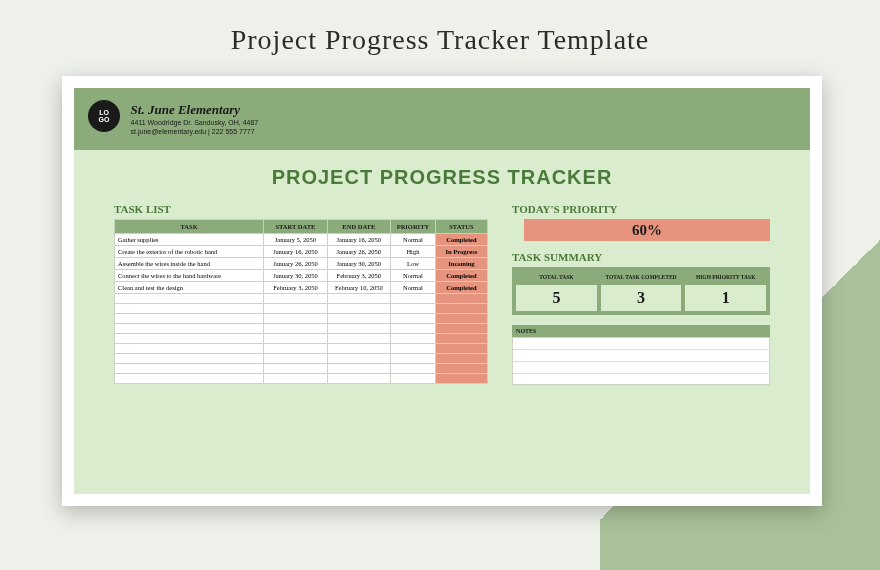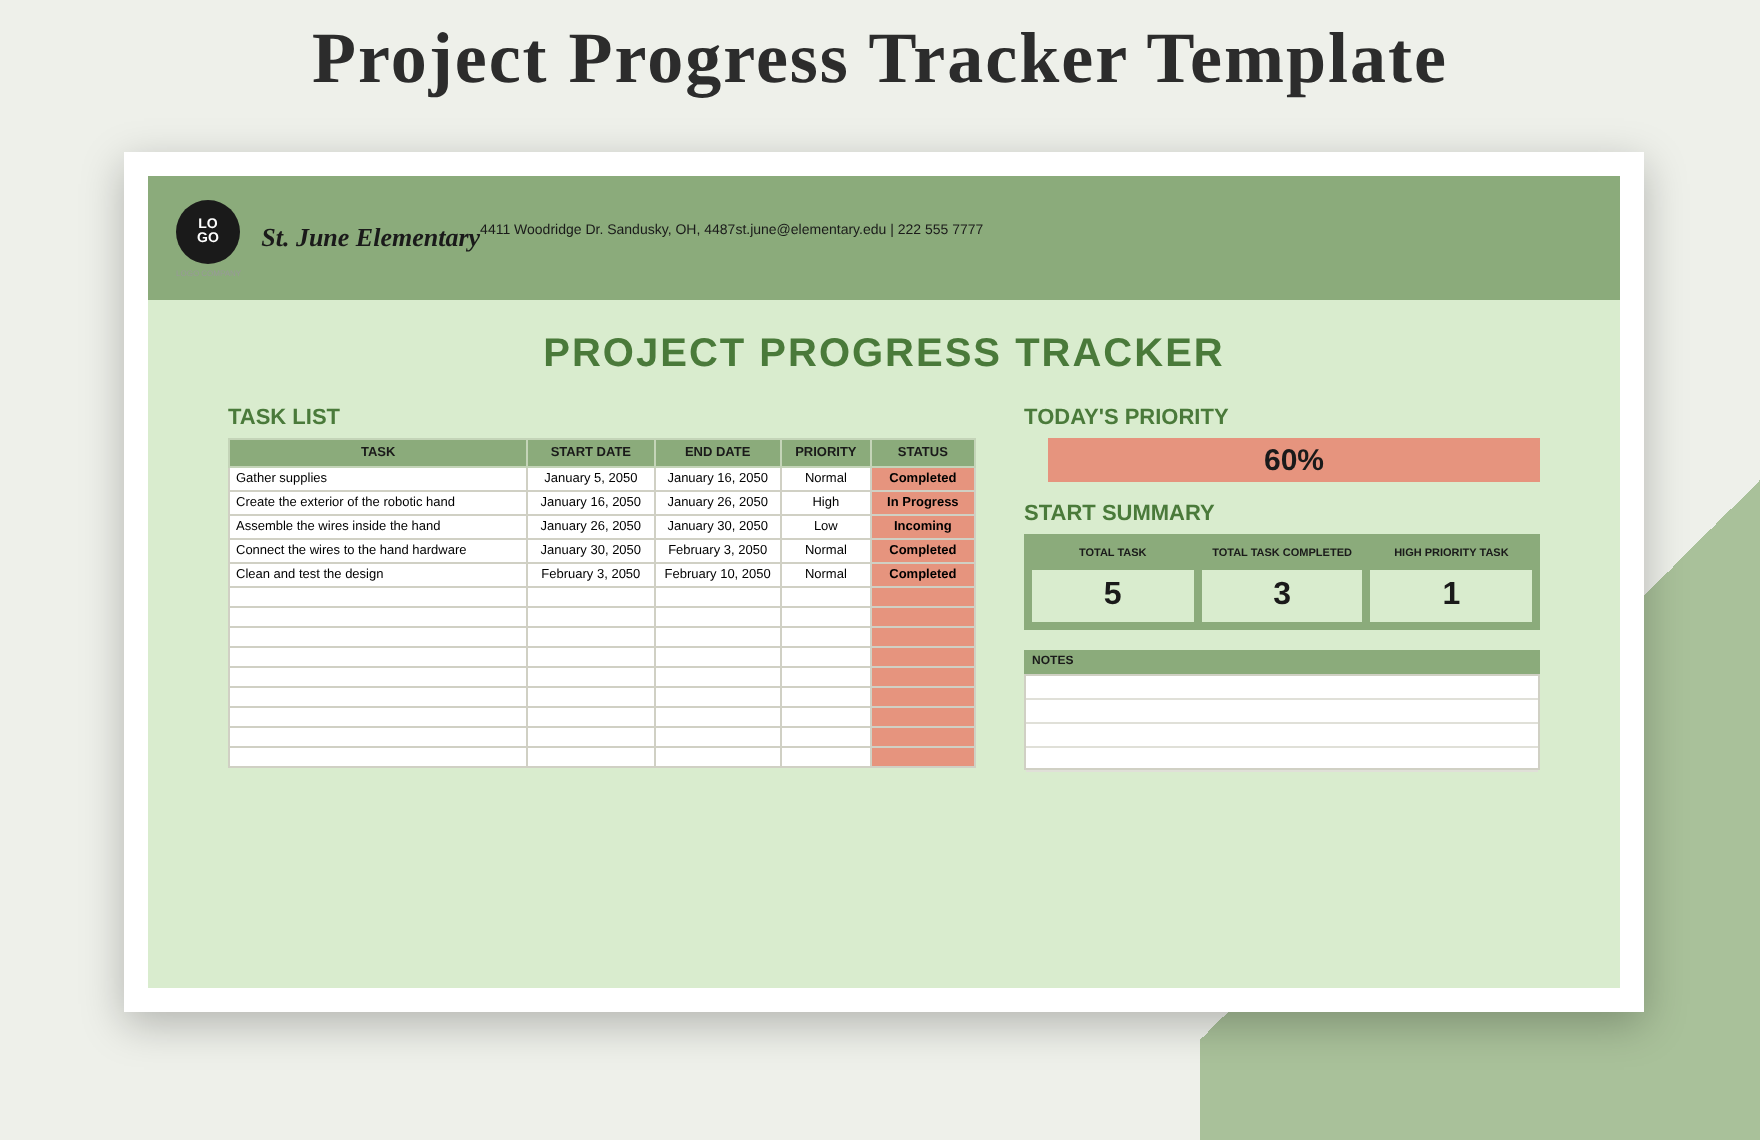--- a/index.html
+++ b/index.html
@@ -15,24 +15,24 @@
     position: absolute;
     right: 0;
     bottom: 0;
     width: 280px;
     height: 380px;
     background: linear-gradient(135deg, transparent 50%, #a9c19a 50%);
   }
   .page-title {
     text-align: center;
     font-family: Georgia, "Times New Roman", serif;
-    font-size: 36px;
-    font-weight: 700;
+    font-size: 28px;
+    font-weight: 400;
     color: #2c2c2c;
-    padding-top: 8px;
+    padding-top: 24px;
     letter-spacing: 1px;
   }
   .sheet {
     position: absolute;
     left: 62px;
     top: 76px;
     width: 760px;
     height: 430px;
     background: #fff;
     box-shadow: 0 6px 20px rgba(0,0,0,0.25);
@@ -62,21 +62,21 @@
     font-size: 7px;
     font-weight: bold;
     line-height: 1;
   }
   .logo-sub {
     font-size: 4px;
     color: #999;
     margin-top: 2px;
     text-align: center;
   }
-  .org-info { display: flex; }
+  .org-info { display: flex; flex-direction: column; }
   .org-name {
     font-family: Georgia, serif;
     font-weight: bold;
     font-style: italic;
     font-size: 13px;
     color: #1a1a1a;
   }
   .org-addr, .org-contact {
     font-size: 7px;
     color: #1a1a1a;
@@ -87,20 +87,21 @@
     color: #4a7a3a;
     font-size: 20px;
     font-weight: bold;
     margin-top: 16px;
     letter-spacing: 1px;
   }
   .content {
     display: flex;
     padding: 14px 40px 12px 40px;
     gap: 24px;
+    font-family: Liberation Serif, serif;
   }
   .left-col { flex: 1.45; }
   .right-col { flex: 1; }
   .section-label {
     color: #4a7a3a;
     font-size: 11px;
     font-weight: bold;
     margin-bottom: 4px;
   }
   table.task-table {
@@ -335,21 +336,21 @@
           </tbody>
         </table>
       </div>
 
       <div class="right-col">
         <div class="section-label">TODAY'S PRIORITY</div>
         <div class="progress-bar">
           <span>60%</span>
         </div>
 
-        <div class="section-label">START SUMMARY</div>
+        <div class="section-label">TASK SUMMARY</div>
         <div class="summary-box">
           <div class="summary-headers">
             <div>TOTAL TASK</div>
             <div>TOTAL TASK COMPLETED</div>
             <div>HIGH PRIORITY TASK</div>
           </div>
           <div class="summary-values">
             <div>5</div>
             <div>3</div>
             <div>1</div>

